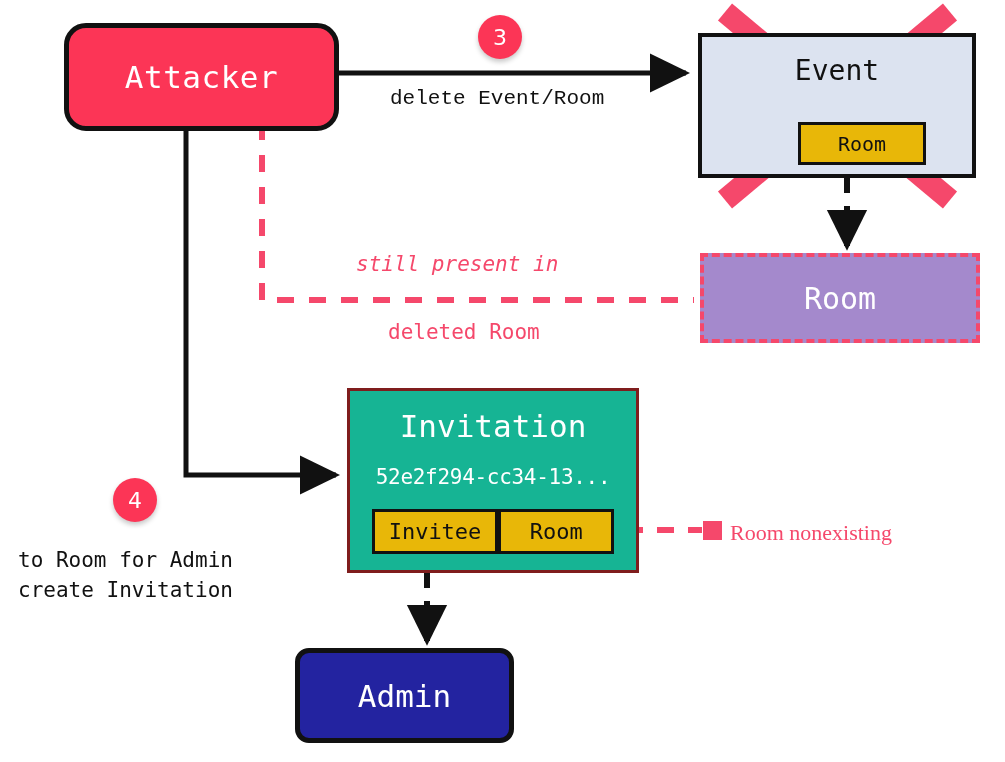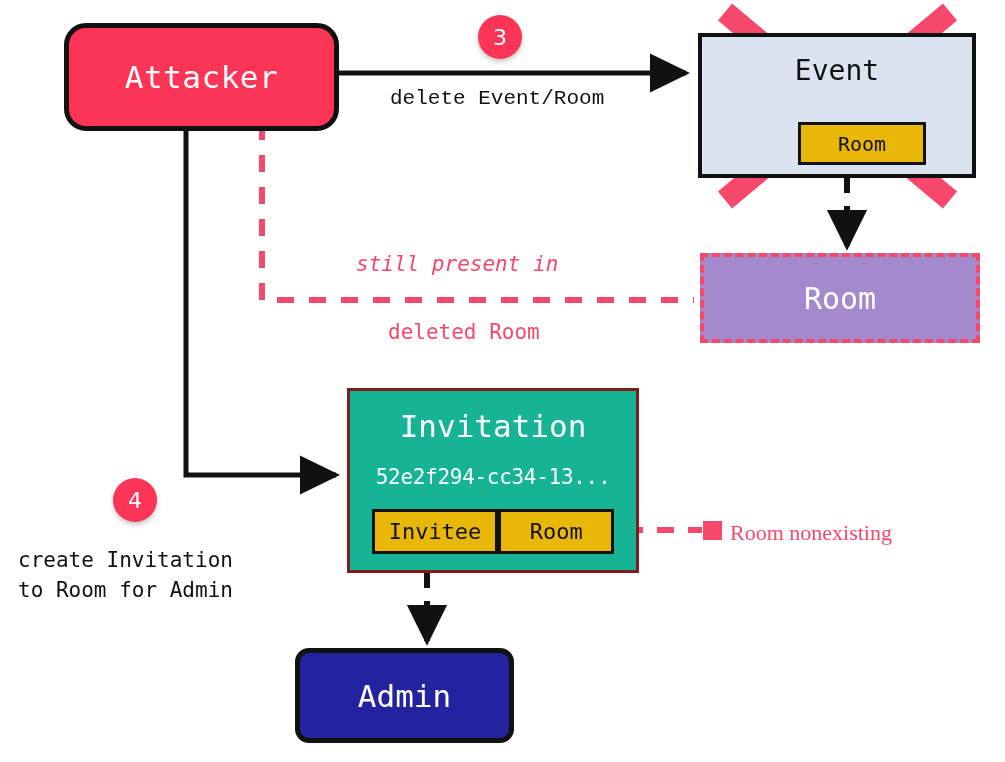--- a/index.html
+++ b/index.html
@@ -247,17 +247,17 @@
   <div class="edge-label" id="label-delete">delete Event/Room</div>
 
   <div class="edge-label red" id="label-still-present">still present in</div>
 
   <div class="edge-label red" id="label-deleted-room">deleted Room</div>
 
   <div class="legend-swatch"></div>
   <div class="edge-label red" id="label-room-nonexisting">Room nonexisting</div>
 
   <div class="edge-label" id="label-create-invitation">
+    <div>to Room for Admin</div>
     <div>create Invitation</div>
-    <div>to Room for Admin</div>
   </div>
 
 </div>
 
 </body></html>

